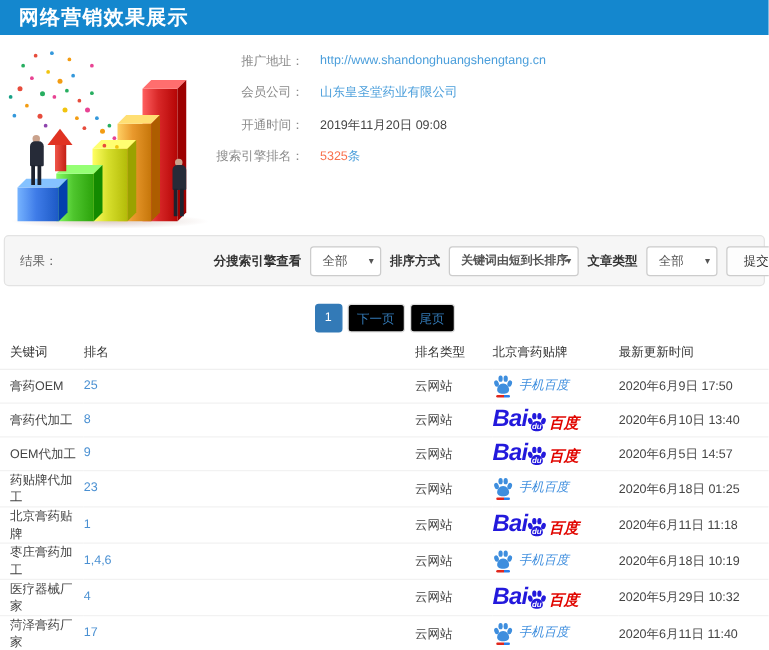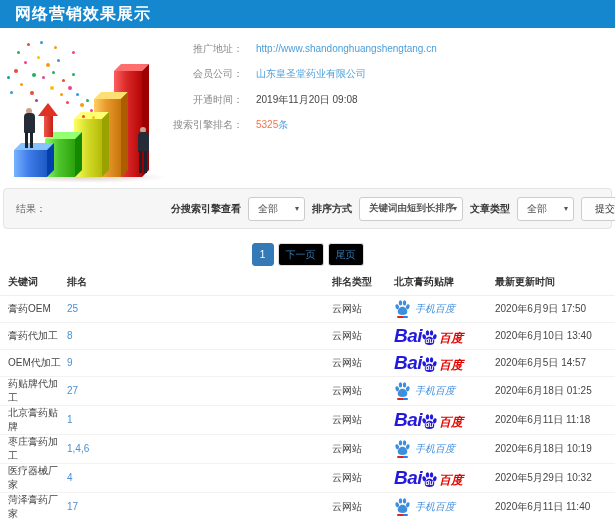--- a/index.html
+++ b/index.html
@@ -86,21 +86,21 @@
     padding:0 7px; border:1px solid #ddd; border-radius:3px; background:#000000;
     color:#337ab7; cursor:pointer; text-decoration:none;
   }
   .page.active { background:#337ab7; border-color:#337ab7; color:#fff; }
 
   
   table { width:615px; border-collapse:collapse; table-layout:fixed; margin-top:2px; }
   col.c-kw { width:67px; } col.c-rank { width:265px; } col.c-rt { width:62px; }
   col.c-en { width:101px; } col.c-time { width:120px; }
   th, td { text-align:left; font-weight:normal; height:27px; padding:0; vertical-align:middle; }
-  th { font-weight:bold; color:#333; height:26px; border-bottom:1px solid #f0f0f0;margin-top:15px; }
+  th { font-weight:normal; color:#333; height:26px; border-bottom:1px solid #f0f0f0;margin-top:15px; }
   td { border-bottom:1px solid #f2f2f2; color:#444; }
   th.c1, td.c1 { padding-left:8px; }
   .rank-link { color:#4a90d2; cursor:pointer; text-decoration:none; }
   
   .eng { display:inline-flex; align-items:center; cursor:pointer;font-style:italic; }
   .mb .pawwrap { display:inline-flex; flex-direction:column; align-items:center; margin-right:4px; }
   .mb .under { width:11px; height:2px; margin-top:0.5px; background:linear-gradient(90deg,#e0261c 55%,#2b7de9 55%); border-radius:1px; }
   .mb .mtxt { color:#3e8ede; }
   .bd-logo { display:inline-flex; align-items:flex-end; }
   .bd-logo .bai { font-weight:bold; font-size:19px; color:#2319dc; letter-spacing:-0.5px; }
@@ -312,21 +312,21 @@
     <text x="10" y="17" text-anchor="middle" font-size="7.5" font-weight="bold" fill="#fff">du</text>
   </svg>
             </span>
             <span class="bdtxt">百度</span>
           </span></td>
     <td>2020年6月5日 14:57</td>
   </tr>
 
   <tr>
     <td class="c1">药贴牌代加工</td>
-    <td><a class="rank-link">27</a></td>
+    <td><a class="rank-link">23</a></td>
     <td>云网站</td>
     <td><span class="eng mb">
             <span class="pawwrap">
               <svg width="17" height="17" viewBox="0 0 20 20" style="display:block">
     <ellipse cx="3.8" cy="9.2" rx="2.1" ry="3.1" transform="rotate(-18 3.8 9.2)" fill="#3e8ede"></ellipse>
     <ellipse cx="16.2" cy="9.2" rx="2.1" ry="3.1" transform="rotate(18 16.2 9.2)" fill="#3e8ede"></ellipse>
     <ellipse cx="7.6" cy="4.6" rx="2" ry="3" fill="#3e8ede"></ellipse>
     <ellipse cx="12.4" cy="4.6" rx="2" ry="3" fill="#3e8ede"></ellipse>
     <path d="M10 9.2 C6.6 9.2 4.4 12.4 4.4 15 C4.4 17.6 6.6 18.8 10 18.8 C13.4 18.8 15.6 17.6 15.6 15 C15.6 12.4 13.4 9.2 10 9.2 Z" fill="#3e8ede"></path>
 

